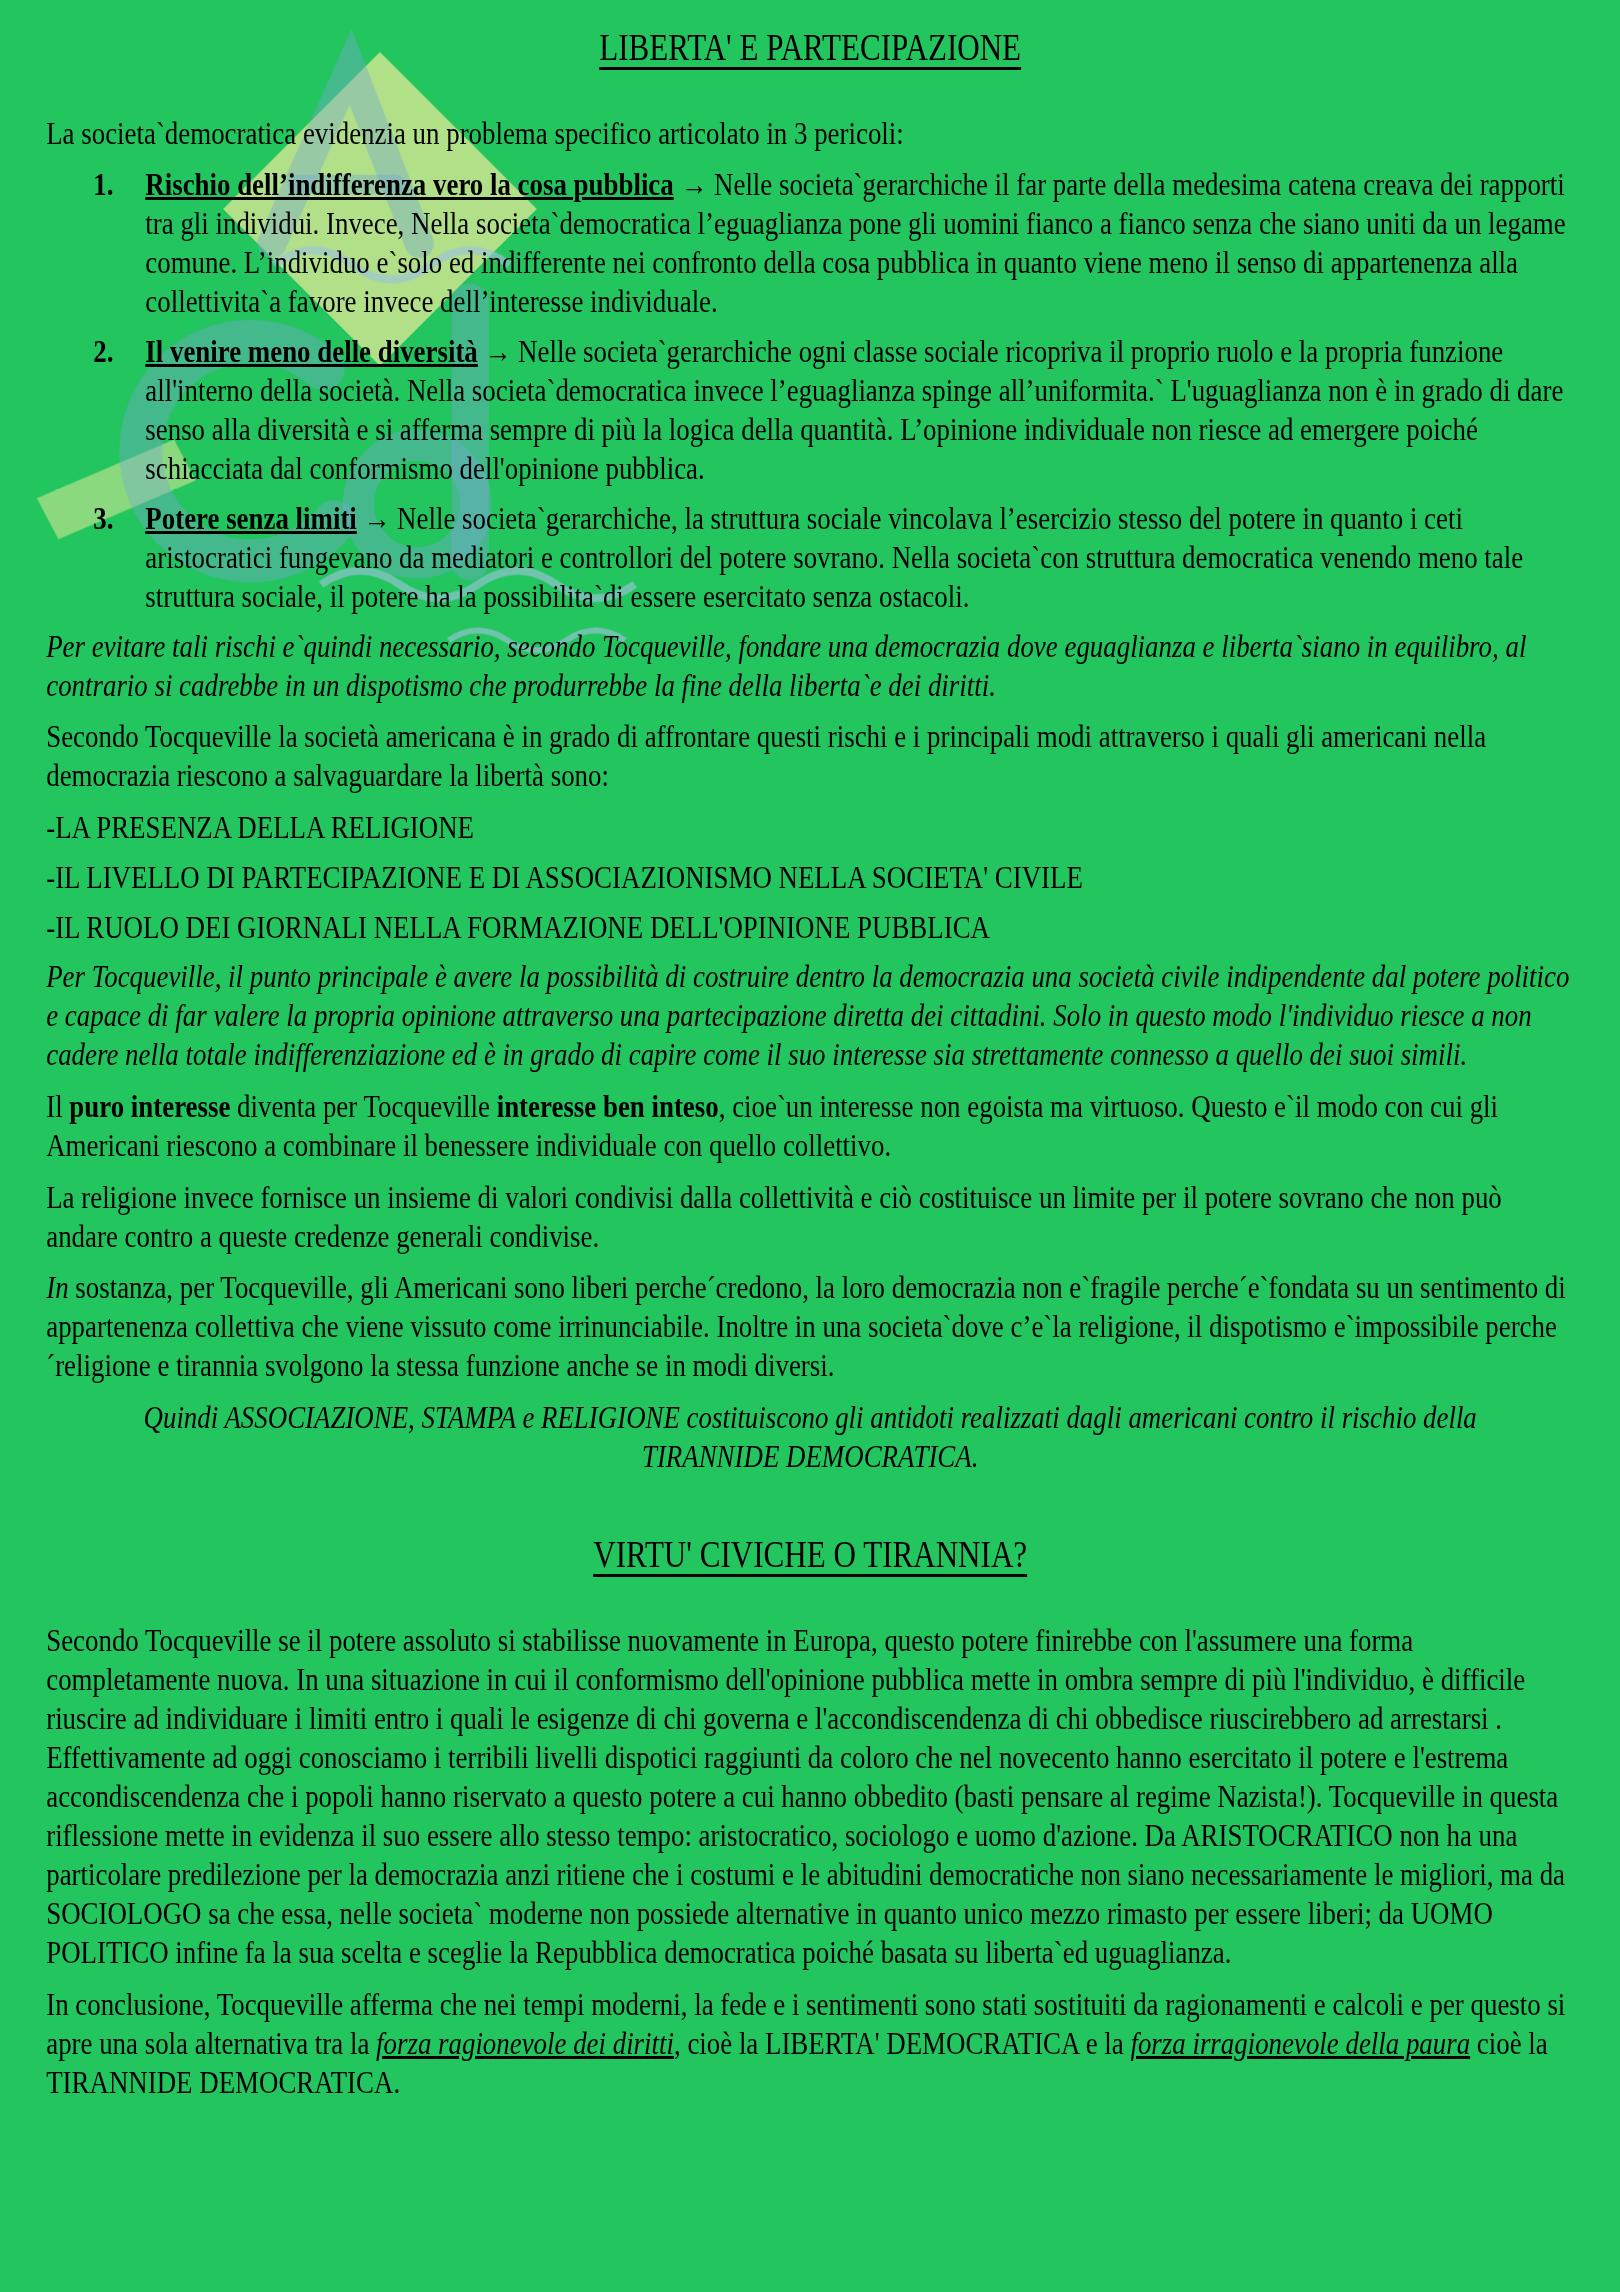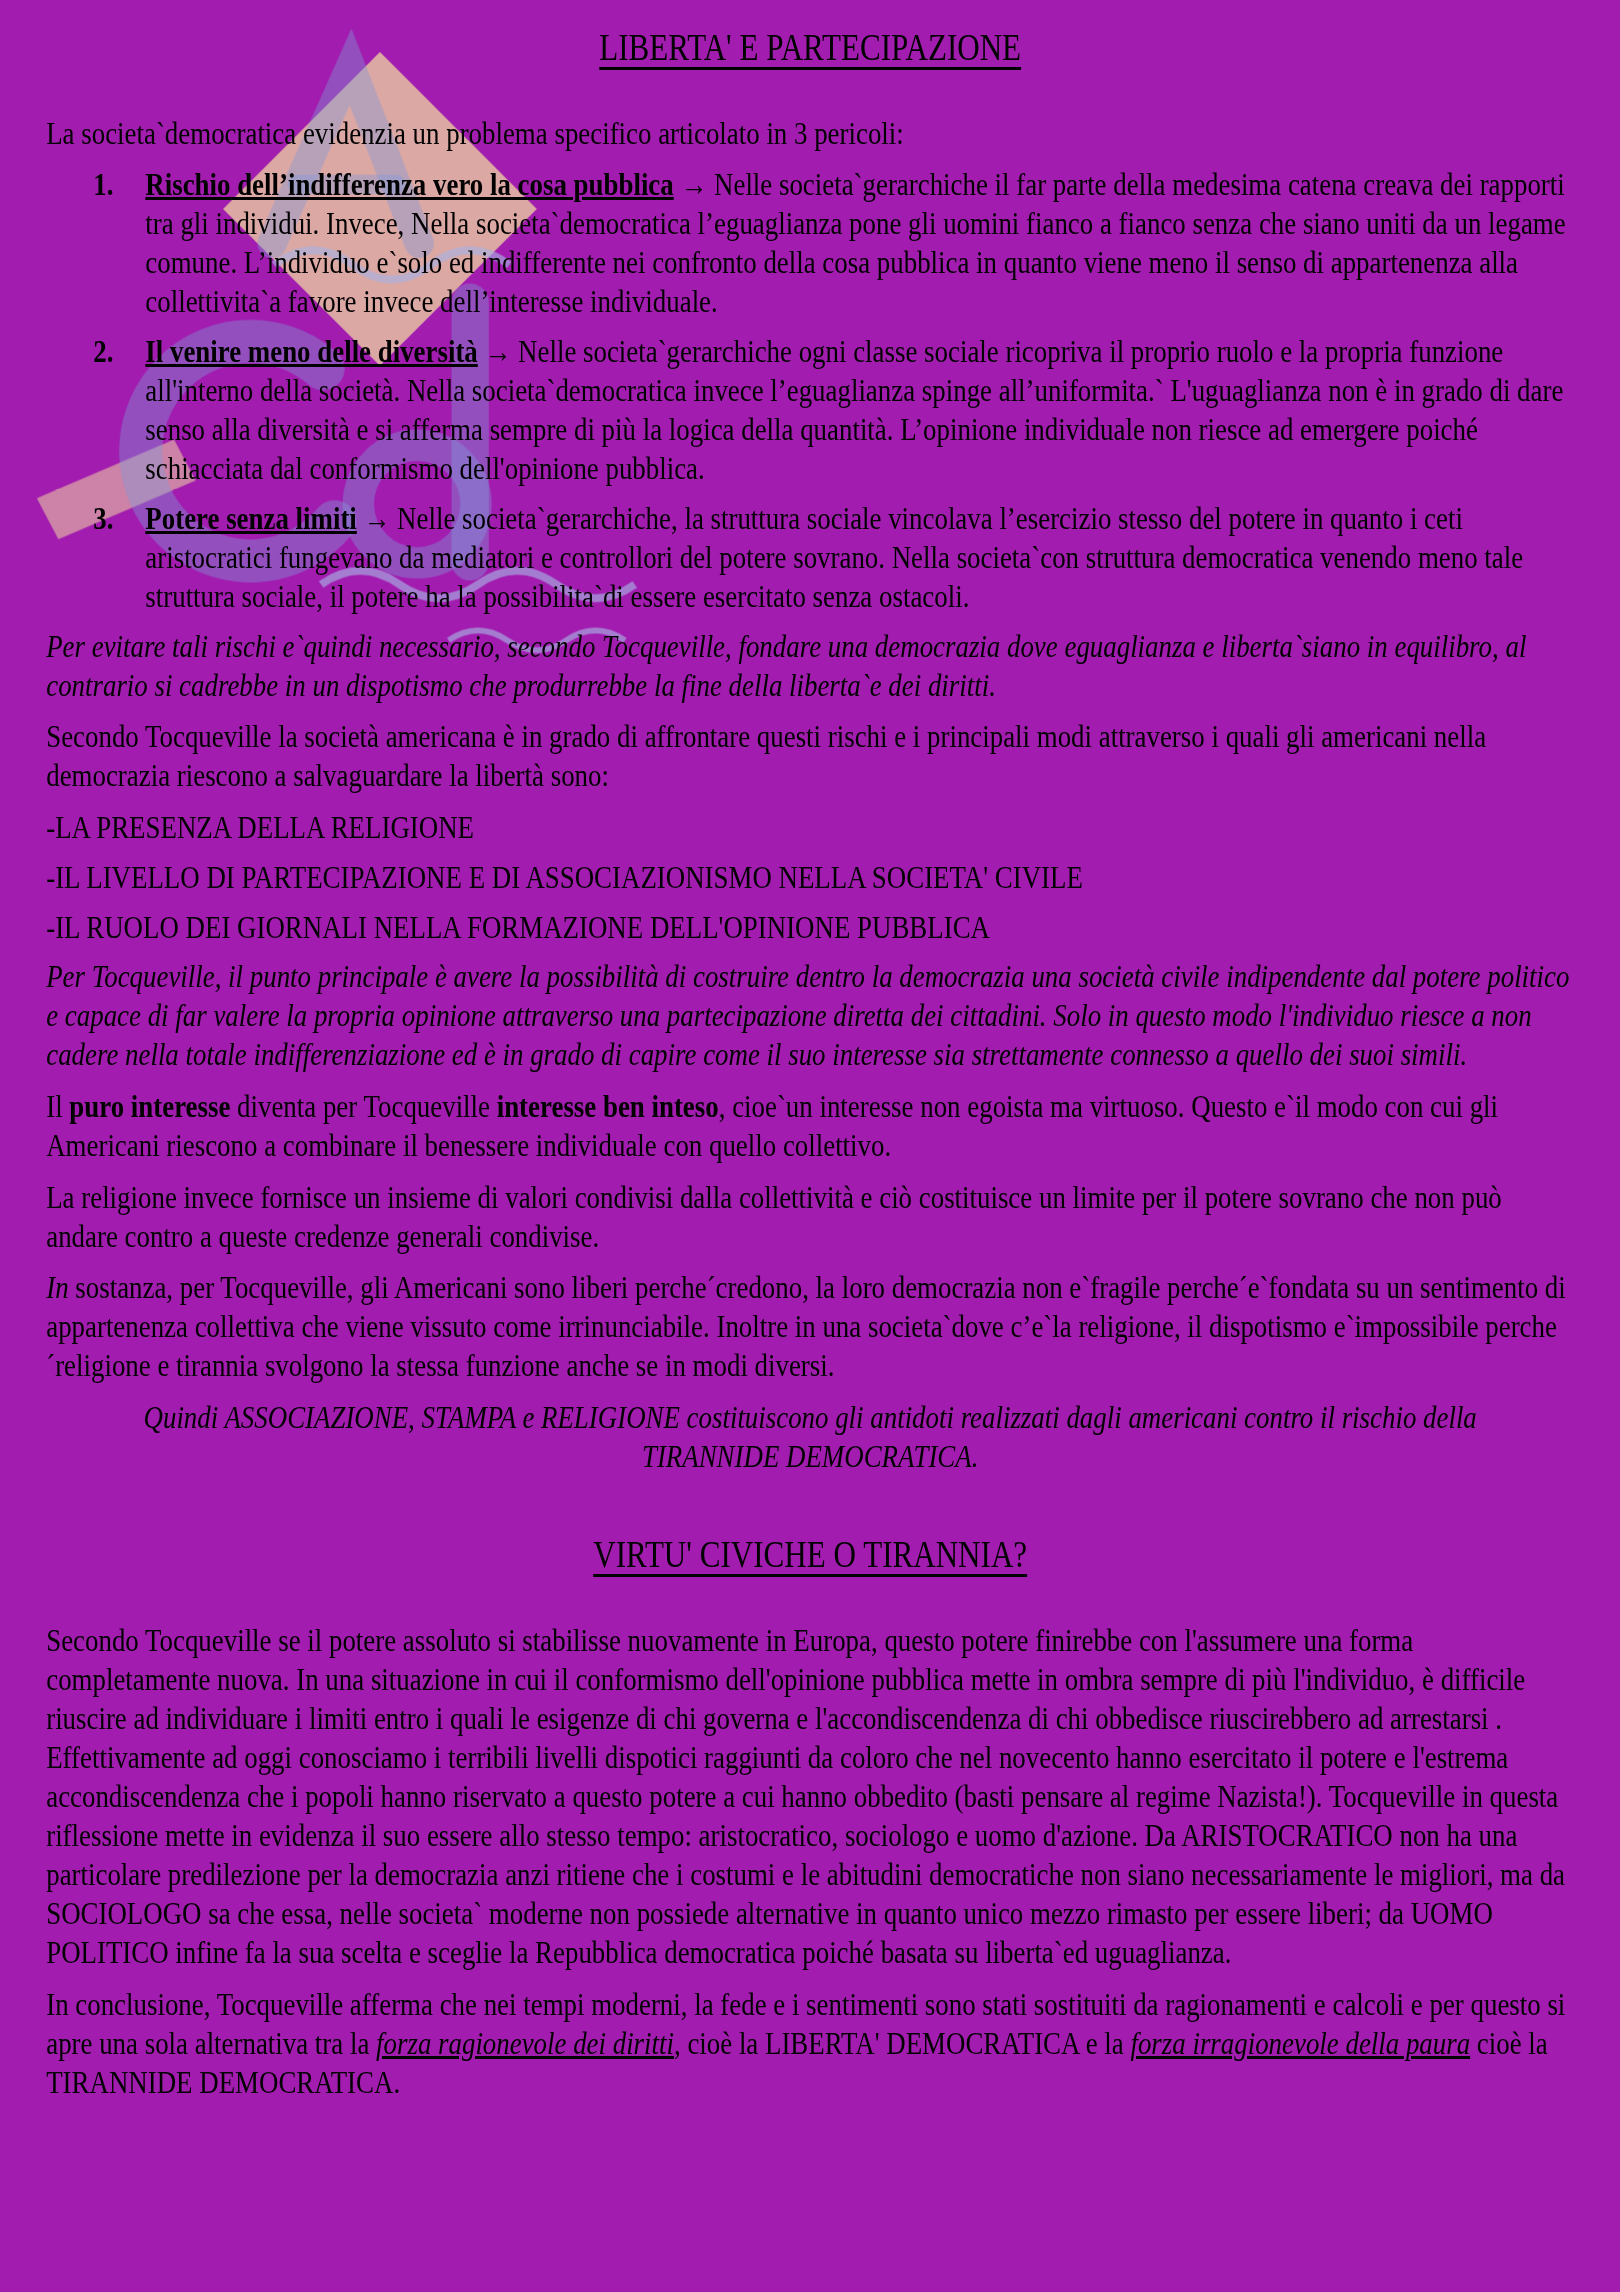--- a/index.html
+++ b/index.html
@@ -1,21 +1,21 @@
 <!DOCTYPE html>
 <html lang="it"><head>
 <meta charset="utf-8">
 <style>
   html,body{margin:0;padding:0}
   body{
     width:1620px;height:2293px;background:#ffffff;color:#000;
     font-family:"Liberation Serif","DejaVu Serif",serif;
     -webkit-font-smoothing:antialiased;
   }
-  .page{position:relative;width:1620px;height:2293px;overflow:hidden;background:#a21caf}
+  .page{position:relative;width:1620px;height:2293px;overflow:hidden;background:#22c55e}
   .watermark{position:absolute;left:27.4px;top:7.8px;width:647px;height:647px;z-index:0;pointer-events:none}
   .content{
     position:relative;z-index:1;box-sizing:content-box;
     width:1819px;padding:25.5px 55px 0 55px;
     transform:scaleX(0.84);transform-origin:0 0;
   }
   h1,h2{
     font-size:37px;font-weight:400;text-align:center;margin:0;
     text-decoration:underline;text-underline-offset:6.9px;
   }

